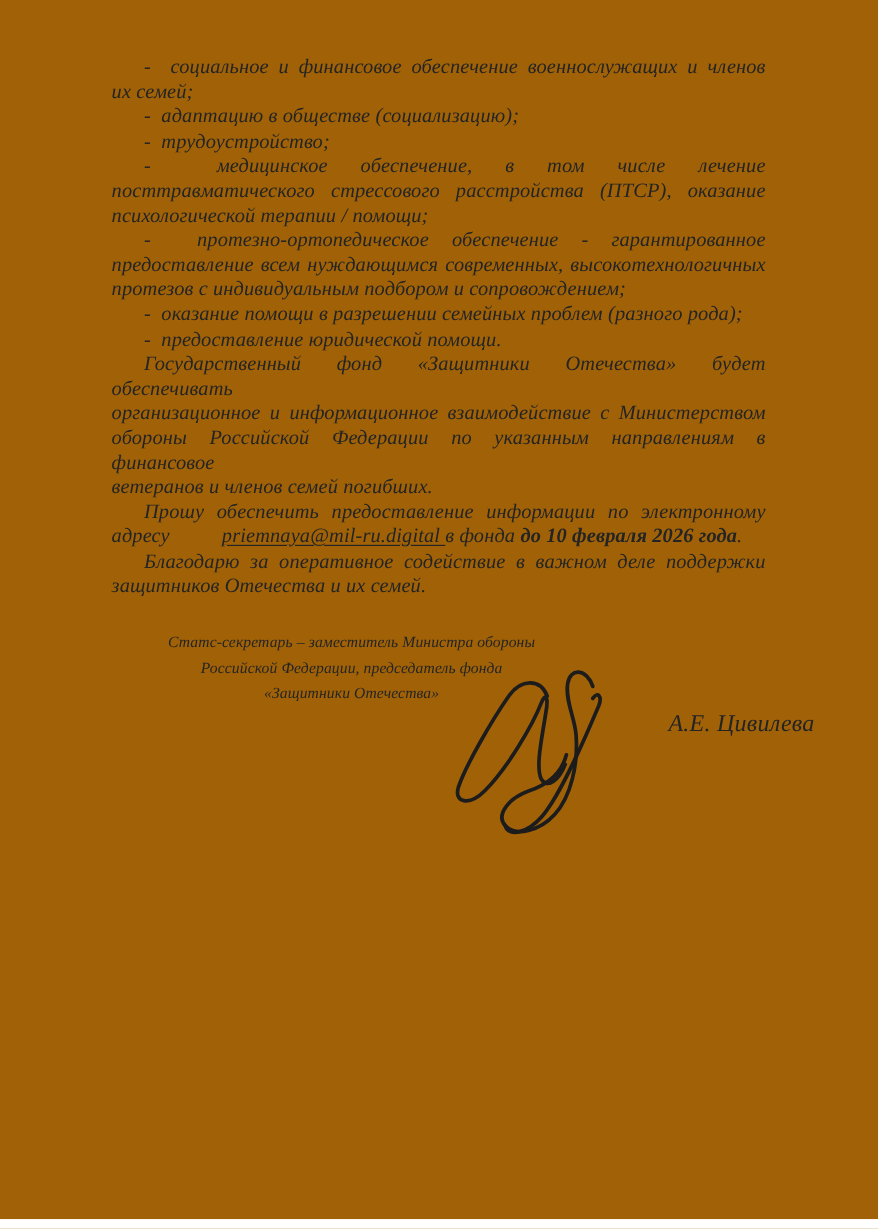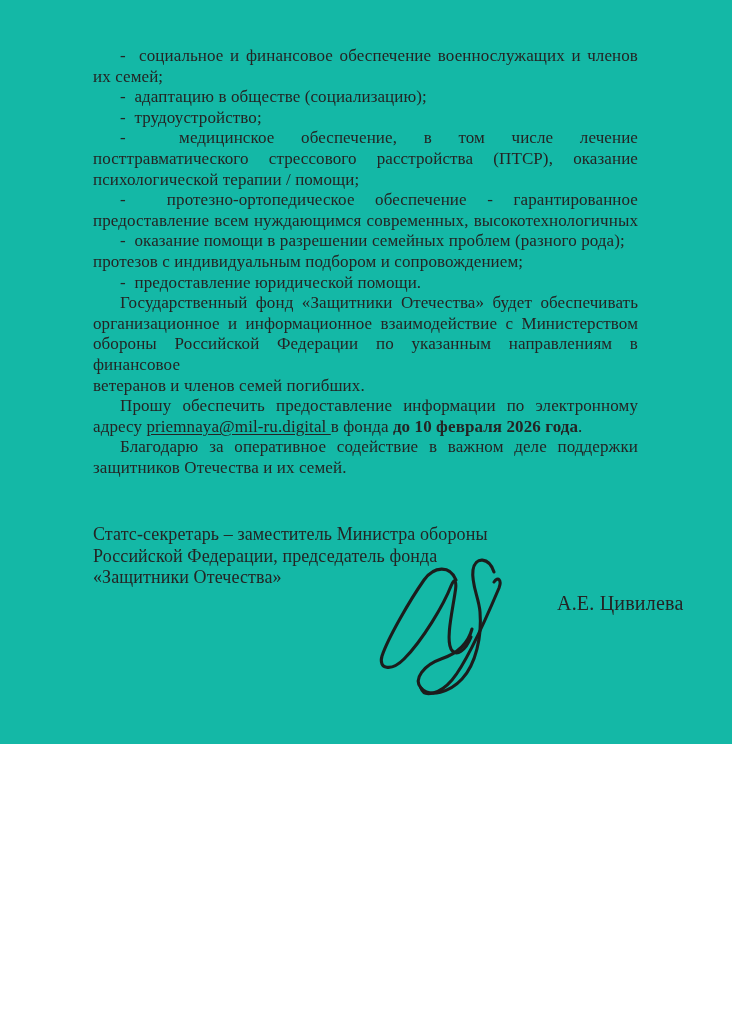--- a/index.html
+++ b/index.html
@@ -3,25 +3,26 @@
 <meta charset="utf-8">
 <style>
   html, body {
     margin: 0;
     padding: 0;
     background: #ffffff;
   }
   .page {
     position: relative;
     width: 732px;
-    height: 744px;
-    background: #14b8a6;
+    height: 1016px;
+    background: #a16207;
     overflow: hidden;
     font-family: "Liberation Serif", "DejaVu Serif", serif;
     color: #242424;
+    font-style: italic;
   }
   .body-text {
     position: absolute;
     left: 93px;
     top: 46px;
     width: 545px;
     font-size: 17px;
     line-height: 20.6px;
     letter-spacing: 0.1px;
   }
@@ -33,33 +34,35 @@
     text-align: justify;
     text-align-last: justify;
   }
   .ln.first {
     text-indent: 27px;
   }
   .email-link {
     text-decoration: underline;
     text-underline-offset: 2px;
     color: #242424;
+    margin-left: 39px;
   }
   .bold {
     font-weight: bold;
     text-align: right;
   }
   .signoff {
     position: absolute;
     left: 93px;
     top: 524px;
     width: 400px;
-    font-size: 18px;
+    font-size: 13px;
     line-height: 21.5px;
     letter-spacing: 0.1px;
+    text-align: center;
   }
   .sig-name {
     position: absolute;
     left: 557px;
     top: 592px;
     font-size: 20px;
     letter-spacing: 0.2px;
   }
   .signature-svg {
     position: absolute;
@@ -77,22 +80,22 @@
   <div class="body-text">
     <div class="ln first just">-&nbsp; социальное и финансовое обеспечение военнослужащих и членов</div>
     <div class="ln">их семей;</div>
     <div class="ln first">-&nbsp; адаптацию в обществе (социализацию);</div>
     <div class="ln first">-&nbsp; трудоустройство;</div>
     <div class="ln first just">-&nbsp; медицинское обеспечение, в том числе лечение</div>
     <div class="ln just">посттравматического стрессового расстройства (ПТСР), оказание</div>
     <div class="ln">психологической терапии / помощи;</div>
     <div class="ln first just">-&nbsp; протезно-ортопедическое обеспечение - гарантированное</div>
     <div class="ln just">предоставление всем нуждающимся современных, высокотехнологичных</div>
+    <div class="ln">протезов с индивидуальным подбором и сопровождением;</div>
     <div class="ln first">-&nbsp; оказание помощи в разрешении семейных проблем (разного рода);</div>
-    <div class="ln">протезов с индивидуальным подбором и сопровождением;</div>
     <div class="ln first">-&nbsp; предоставление юридической помощи.</div>
     <div class="ln first just">Государственный фонд «Защитники Отечества» будет обеспечивать</div>
     <div class="ln just">организационное и информационное взаимодействие с Министерством</div>
     <div class="ln just">обороны Российской Федерации по указанным направлениям в финансовое</div>
     <div class="ln">ветеранов и членов семей погибших.</div>
     <div class="ln first just">Прошу обеспечить предоставление информации по электронному</div>
 
     <div class="ln">
       <span>адресу </span><span class="email-link">priemnaya@mil-ru.digital </span><span>в фонда </span><span class="bold">до 10 февраля 2026 года</span><span>.</span>
     </div>

